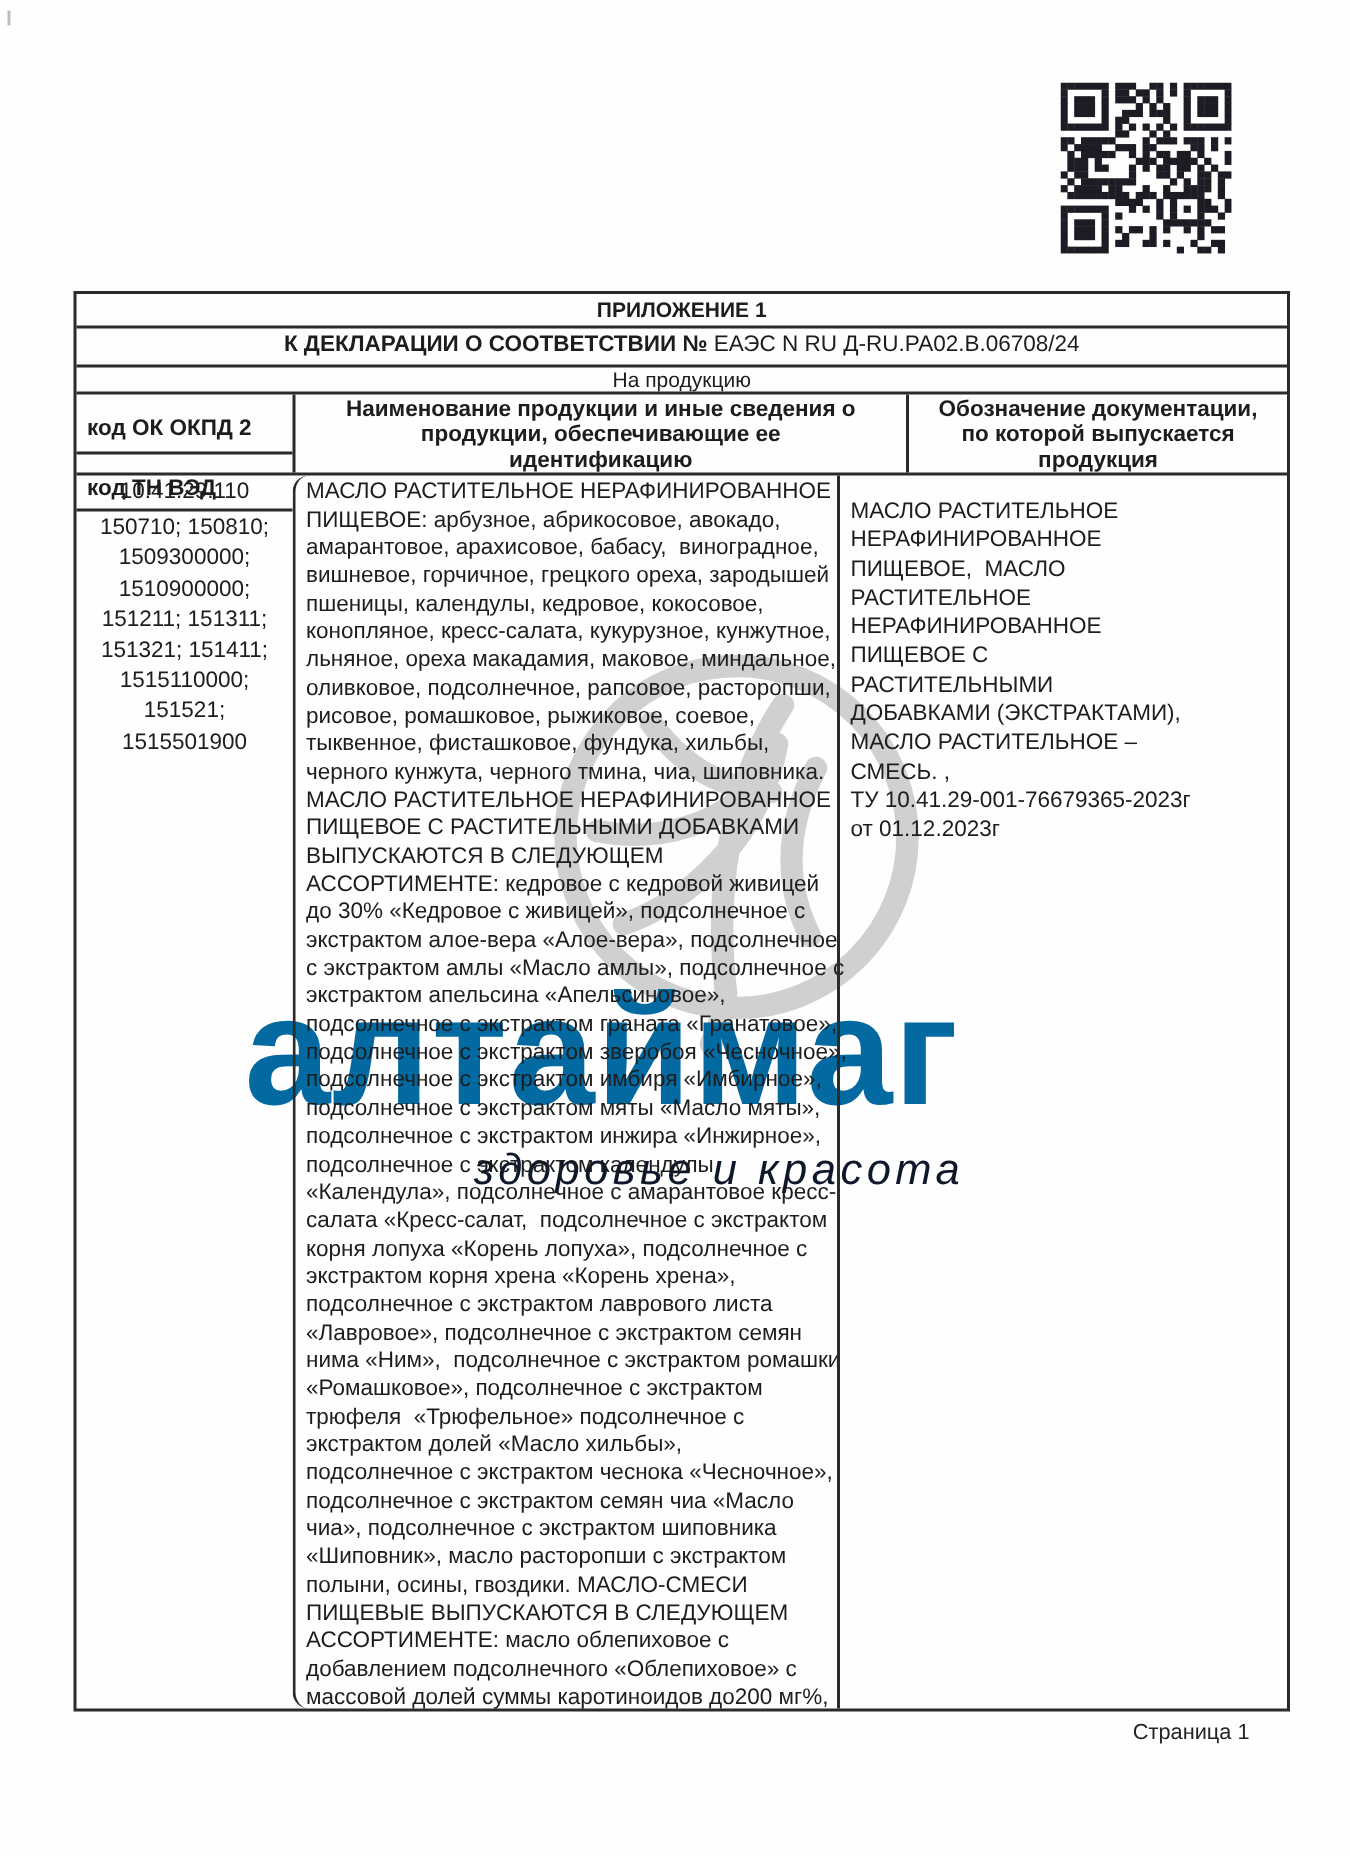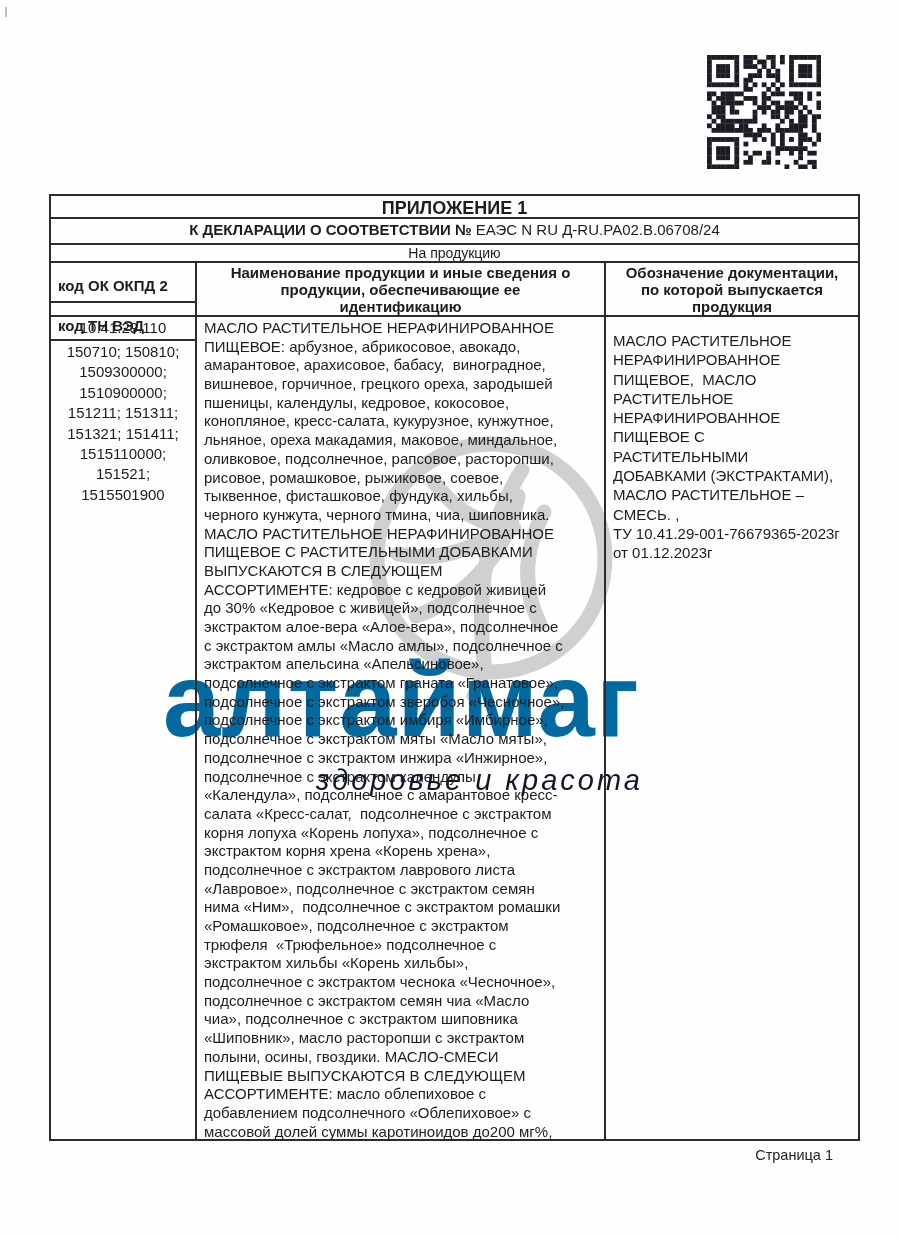--- a/index.html
+++ b/index.html
@@ -15,38 +15,38 @@
   
   .wm-emblem { position:absolute; left:364px; top:434px; width:254px; height:268px; opacity:.85; }
   .wm-brand { position:absolute; left:163px; top:649px; font-size:103px; line-height:1; font-weight:bold;
               color:#0369a1; letter-spacing:1px; white-space:pre; }
   .wm-tagline { position:absolute; left:316px; top:764px; font-size:29px; color:#0f172a; letter-spacing:3px; white-space:pre;font-style:italic; }
 
   
   .doc-table { position:absolute; left:49px; top:194px; width:807px; border:2px solid #2b2b2b; background:transparent; z-index:2; }
   .trow { border-top:2px solid #2b2b2b; }
   .trow:first-child { border-top:none; }
-  .t-title { height:19px; text-align:center; font-size:18px; font-weight:bold; padding-top:2px; }
+  .t-title { height:19px; text-align:center; font-size:14px; font-weight:bold; padding-top:2px; }
   .t-sub { height:22px; text-align:center; font-size:15px; padding-top:2px; white-space:pre; }
   .t-sub .b { font-weight:bold; }
   .t-onprod { height:16px; text-align:center; font-size:14px; }
   .t-head { display:flex; height:52px; }
   .h1 { width:144px; box-sizing:border-box; font-weight:bold; font-size:15px; }
   .h1 > div { height:24px; padding:14px 0 0 7px; }
   .h1 > div + div { border-top:2px solid #2b2b2b; }
   .h2 { width:409px; box-sizing:border-box; border-left:2px solid #2b2b2b; font-weight:bold; font-size:15px;
         text-align:center; padding-top:1px; }
   .h3 { flex:1; border-left:2px solid #2b2b2b; font-weight:bold; font-size:15px; text-align:center; padding-top:1px; }
   .h2 .line, .h3 .line { line-height:17px; white-space:pre; }
   .t-body { display:flex; height:822px; }
   .b1 { width:144px; box-sizing:border-box; text-align:center; font-size:15px; }
   .okpd { height:20px; padding-top:2px; border-bottom:2px solid #2b2b2b; }
   .codes { padding-top:1px; }
   .codes .line { line-height:20.4px; white-space:pre; }
-  .b2 { width:409px; box-sizing:border-box; border-left:2px solid #2b2b2b; padding:2px 0 0 7px; font-size:15px; }
+  .b2 { width:363px; box-sizing:border-box; border-left:2px solid #2b2b2b; padding:2px 0 0 7px; font-size:15px;border-radius:11px; }
   .b2 .line { line-height:18.68px; white-space:pre; }
   .b3 { flex:1; border-left:2px solid #2b2b2b; padding:14px 0 0 7px; font-size:15px; }
   .b3 .line { line-height:19.3px; white-space:pre; }
 
   .footer { position:absolute; top:1147px; right:67px; font-size:14.5px; color:#242424; z-index:2; }
 </style>
 </head>
 <body>
 
 <div class="page">
@@ -451,21 +451,21 @@
           <div class="line">подсолнечное с экстрактом календулы</div>
           <div class="line">«Календула», подсолнечное с амарантовое кресс-</div>
           <div class="line">салата «Кресс-салат,  подсолнечное с экстрактом</div>
           <div class="line">корня лопуха «Корень лопуха», подсолнечное с</div>
           <div class="line">экстрактом корня хрена «Корень хрена»,</div>
           <div class="line">подсолнечное с экстрактом лаврового листа</div>
           <div class="line">«Лавровое», подсолнечное с экстрактом семян</div>
           <div class="line">нима «Ним»,  подсолнечное с экстрактом ромашки</div>
           <div class="line">«Ромашковое», подсолнечное с экстрактом</div>
           <div class="line">трюфеля  «Трюфельное» подсолнечное с</div>
-          <div class="line">экстрактом хильбы «Корень хильбы»,</div>
+          <div class="line">экстрактом долей «Масло хильбы»,</div>
           <div class="line">подсолнечное с экстрактом чеснока «Чесночное»,</div>
           <div class="line">подсолнечное с экстрактом семян чиа «Масло</div>
           <div class="line">чиа», подсолнечное с экстрактом шиповника</div>
           <div class="line">«Шиповник», масло расторопши с экстрактом</div>
           <div class="line">полыни, осины, гвоздики. МАСЛО-СМЕСИ</div>
           <div class="line">ПИЩЕВЫЕ ВЫПУСКАЮТСЯ В СЛЕДУЮЩЕМ</div>
           <div class="line">АССОРТИМЕНТЕ: масло облепиховое с</div>
           <div class="line">добавлением подсолнечного «Облепиховое» с</div>
           <div class="line">массовой долей суммы каротиноидов до200 мг%,</div>
         </div>

